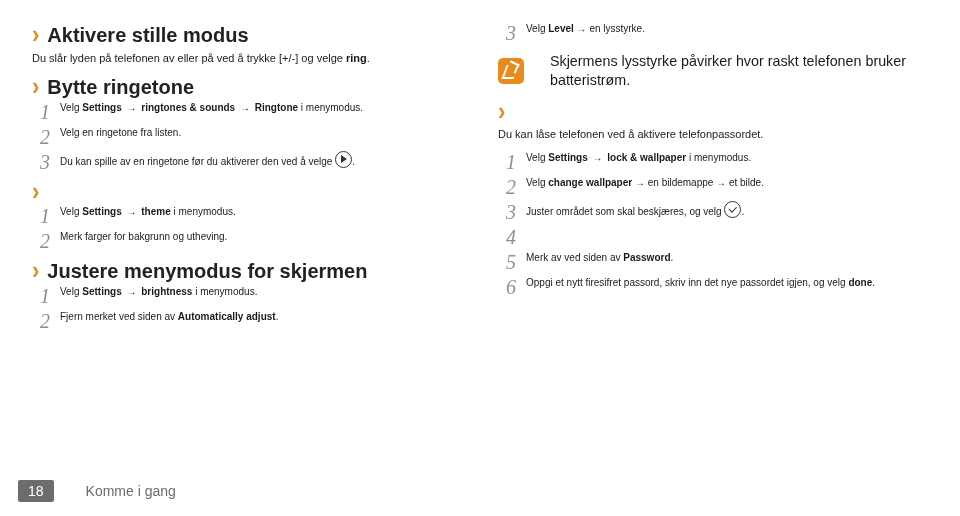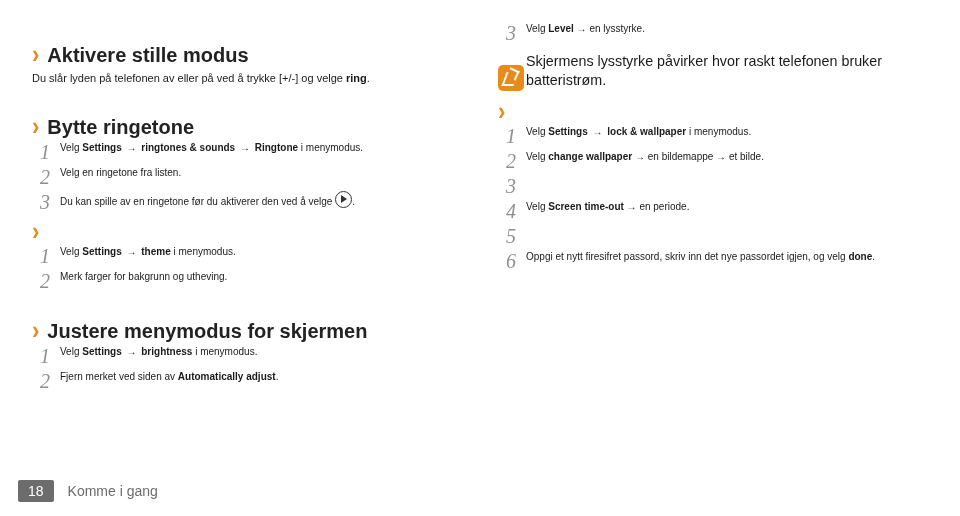--- a/index.html
+++ b/index.html
@@ -12,21 +12,21 @@
     padding: 18px 32px 0 32px;
   }
   .cols { display: flex; gap: 36px; }
   .col { flex: 1; min-width: 0; }
   .sect { margin-bottom: 6px; }
   .sect-head { display: flex; align-items: baseline; gap: 8px; margin-top: 6px; }
   .chev {
     color: #e98b1a; font-size: 22px; font-weight: 700; line-height: 1;
     transform: scaleY(1.2); display: inline-block;
   }
-  .sect-title { font-size: 20px; font-weight: 700; color: #222; margin-top: 20px; }
+  .sect-title { font-size: 20px; font-weight: 700; color: #222; }
   .sect-title.indent { margin-left: 0; }
   .para { font-size: 11px; line-height: 1.35; margin: 4px 0 10px 0; }
   .list { margin: 2px 0 8px 0; }
   .li { display: flex; align-items: flex-start; gap: 10px; margin: 2px 0 3px 0; }
   .num {
     font-family: Georgia, "Times New Roman", serif;
     font-style: italic; font-size: 20px; color: #8f8f8f;
     width: 18px; text-align: right; line-height: 1.1; flex-shrink: 0;
   }
   .li-body { font-size: 10px; line-height: 1.35; flex: 1; }
@@ -41,39 +41,39 @@
     content: ""; position: absolute; left: 5px; top: 3.5px;
     border-left: 6px solid #333; border-top: 4px solid transparent; border-bottom: 4px solid transparent;
   }
   .inline-icon.check {
     border: 1.2px solid #333; border-radius: 50%; position: relative;
   }
   .inline-icon.check::after {
     content: ""; position: absolute; left: 3.5px; top: 4px; width: 6px; height: 3.5px;
     border-left: 1.5px solid #333; border-bottom: 1.5px solid #333; transform: rotate(-45deg);
   }
-  .note { display: flex; align-items: flex-end; gap: 2px; margin: 4px 0 10px 0; }
+  .note { display: flex; align-items: center; gap: 26px; margin: 4px 0 10px 0; }
   .note-icon {
     width: 26px; height: 26px; flex-shrink: 0; border-radius: 5px;
     background: #e98b1a; position: relative;
   }
   .note-icon::before {
     content: ""; position: absolute; left: 6px; top: 7px; width: 10px; height: 12px;
     border-left: 2px solid #fff; border-bottom: 2px solid #fff;
     transform: skewX(-20deg);
   }
   .note-icon::after {
     content: ""; position: absolute; left: 10px; top: 4px; width: 8px; height: 8px;
     border-top: 2px solid #fff; border-right: 2px solid #fff;
     transform: rotate(25deg);
   }
   .note-body { font-size: 14.3px; line-height: 1.35; flex: 1; }
   b, strong { font-weight: 700; }
   .footer {
-    position: absolute; left: 18px; bottom: 14px; display: flex; align-items: center; gap: 14px;
+    position: absolute; left: 18px; bottom: 14px; display: flex; align-items: center; gap: 32px;
   }
   .page-badge {
     background: #6c6c6c; color: #fff; font-size: 14px; padding: 3px 10px; border-radius: 2px;
   }
   .page-section { color: #6c6c6c; font-size: 14px; }
 </style>
 </head>
 <body>
 
 <div class="cols">
@@ -156,38 +156,40 @@
     </div>
     <div class="note">
       <span class="note-icon"></span>
       <span class="note-body">Skjermens lysstyrke påvirker hvor raskt telefonen bruker batteristrøm.</span>
     </div>
 
     <div class="sect">
       <div class="sect-head">
         <span class="chev">›</span>
       </div>
+      <p class="para">Du kan låse telefonen ved å aktivere telefonpassordet.</p>
       <div class="list">
         <div class="li">
           <span class="num">1</span>
           <span class="li-body"><span>Velg </span><b>Settings</b><span class="arrow"> → </span><b>lock &amp; wallpaper</b><span> i menymodus.</span></span>
         </div>
         <div class="li">
           <span class="num">2</span>
           <span class="li-body"><span>Velg </span><b>change wallpaper</b><span> → en bildemappe → et bilde.</span></span>
         </div>
         <div class="li">
           <span class="num">3</span>
+          <span class="li-body"><span>Juster området som skal beskjæres, og velg </span><span class="inline-icon check"></span><span>.</span></span>
         </div>
         <div class="li">
           <span class="num">4</span>
-          <span class="li-body"><span>Velg </span><b>Screen time-out</b><span> → en periode.</span></span>
         </div>
         <div class="li">
           <span class="num">5</span>
+          <span class="li-body"><span>Merk av ved siden av </span><b>Password</b><span>.</span></span>
         </div>
         <div class="li">
           <span class="num">6</span>
           <span class="li-body"><span>Oppgi et nytt firesifret passord, skriv inn det nye passordet igjen, og velg </span><b>done</b><span>.</span></span>
         </div>
       </div>
     </div>
 
   </div>
 </div>

